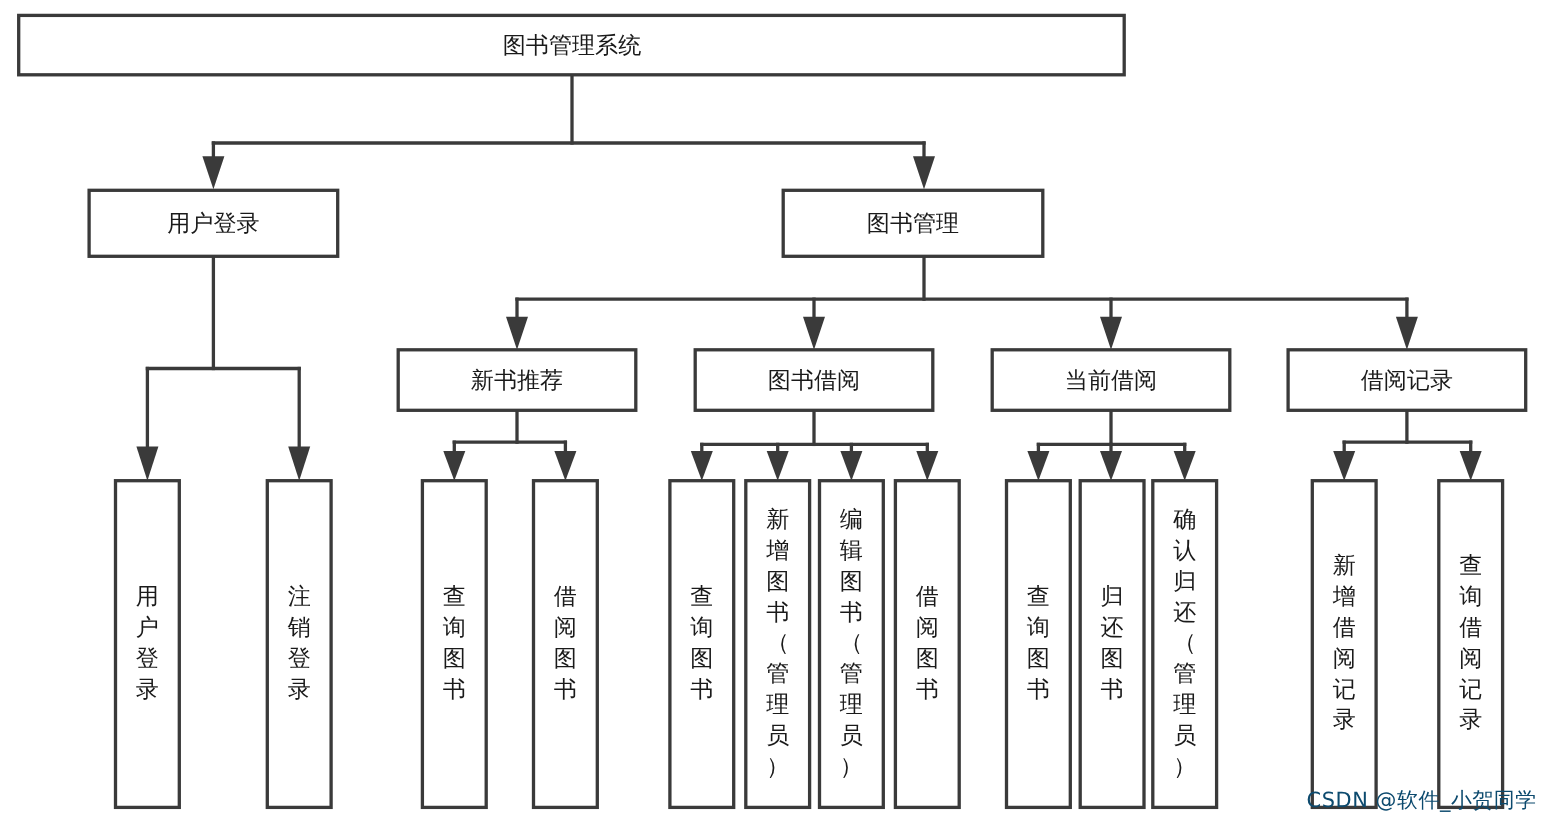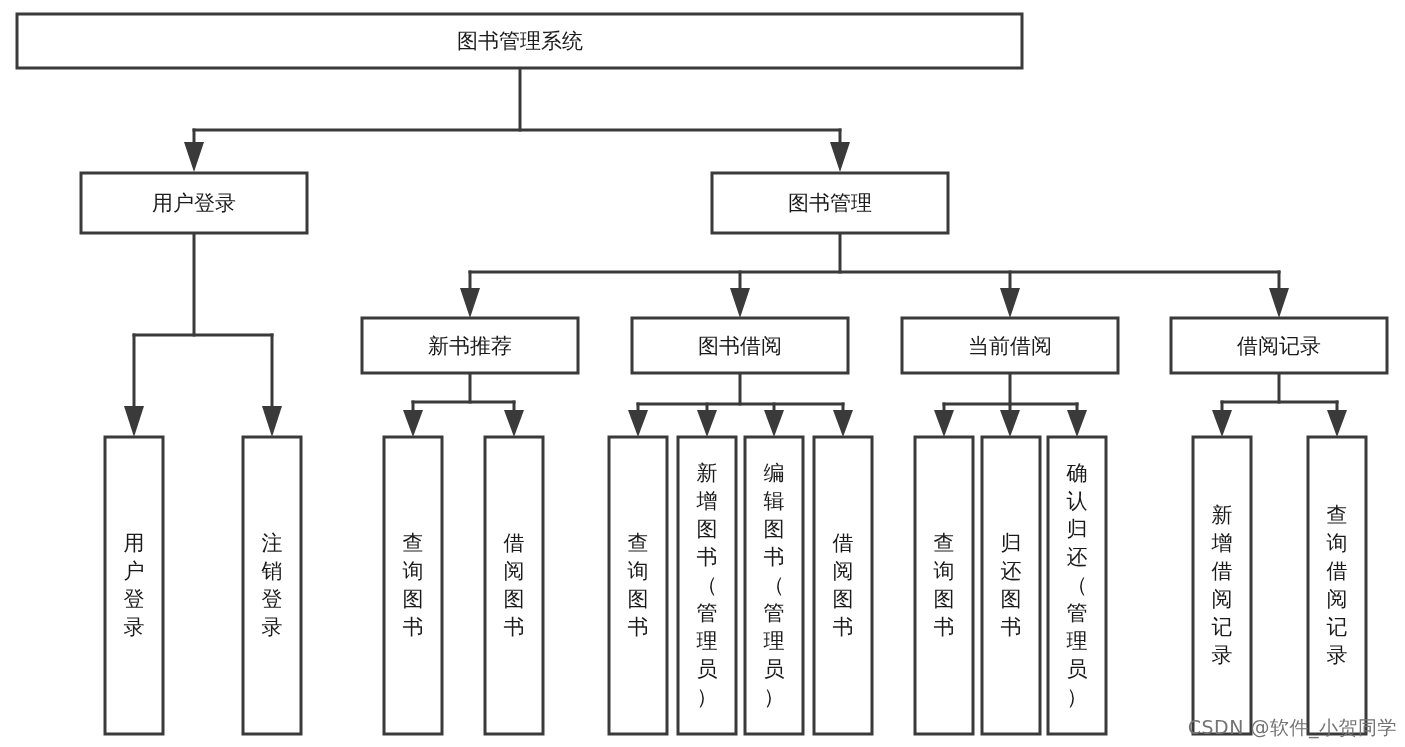--- a/index.html
+++ b/index.html
@@ -54,21 +54,21 @@
     fill: #1a1a1a;
     font-size: 21px;
     text-anchor: middle;
   }
   .watermark {
     position: absolute;
     right: 8px;
     bottom: 6px;
     font-family: "DejaVu Sans", "Liberation Sans", sans-serif;
     font-size: 19px;
-    color: #737373;
+    color: #0c4a6e;
     white-space: nowrap;
     user-select: none;
     letter-spacing: 0.5px;
   }
 </style>
 </head>
 <body>
 
 <div id="diagram-root">
   <svg class="diagram" viewBox="0 0 1405 747" xmlns="http://www.w3.org/2000/svg">

